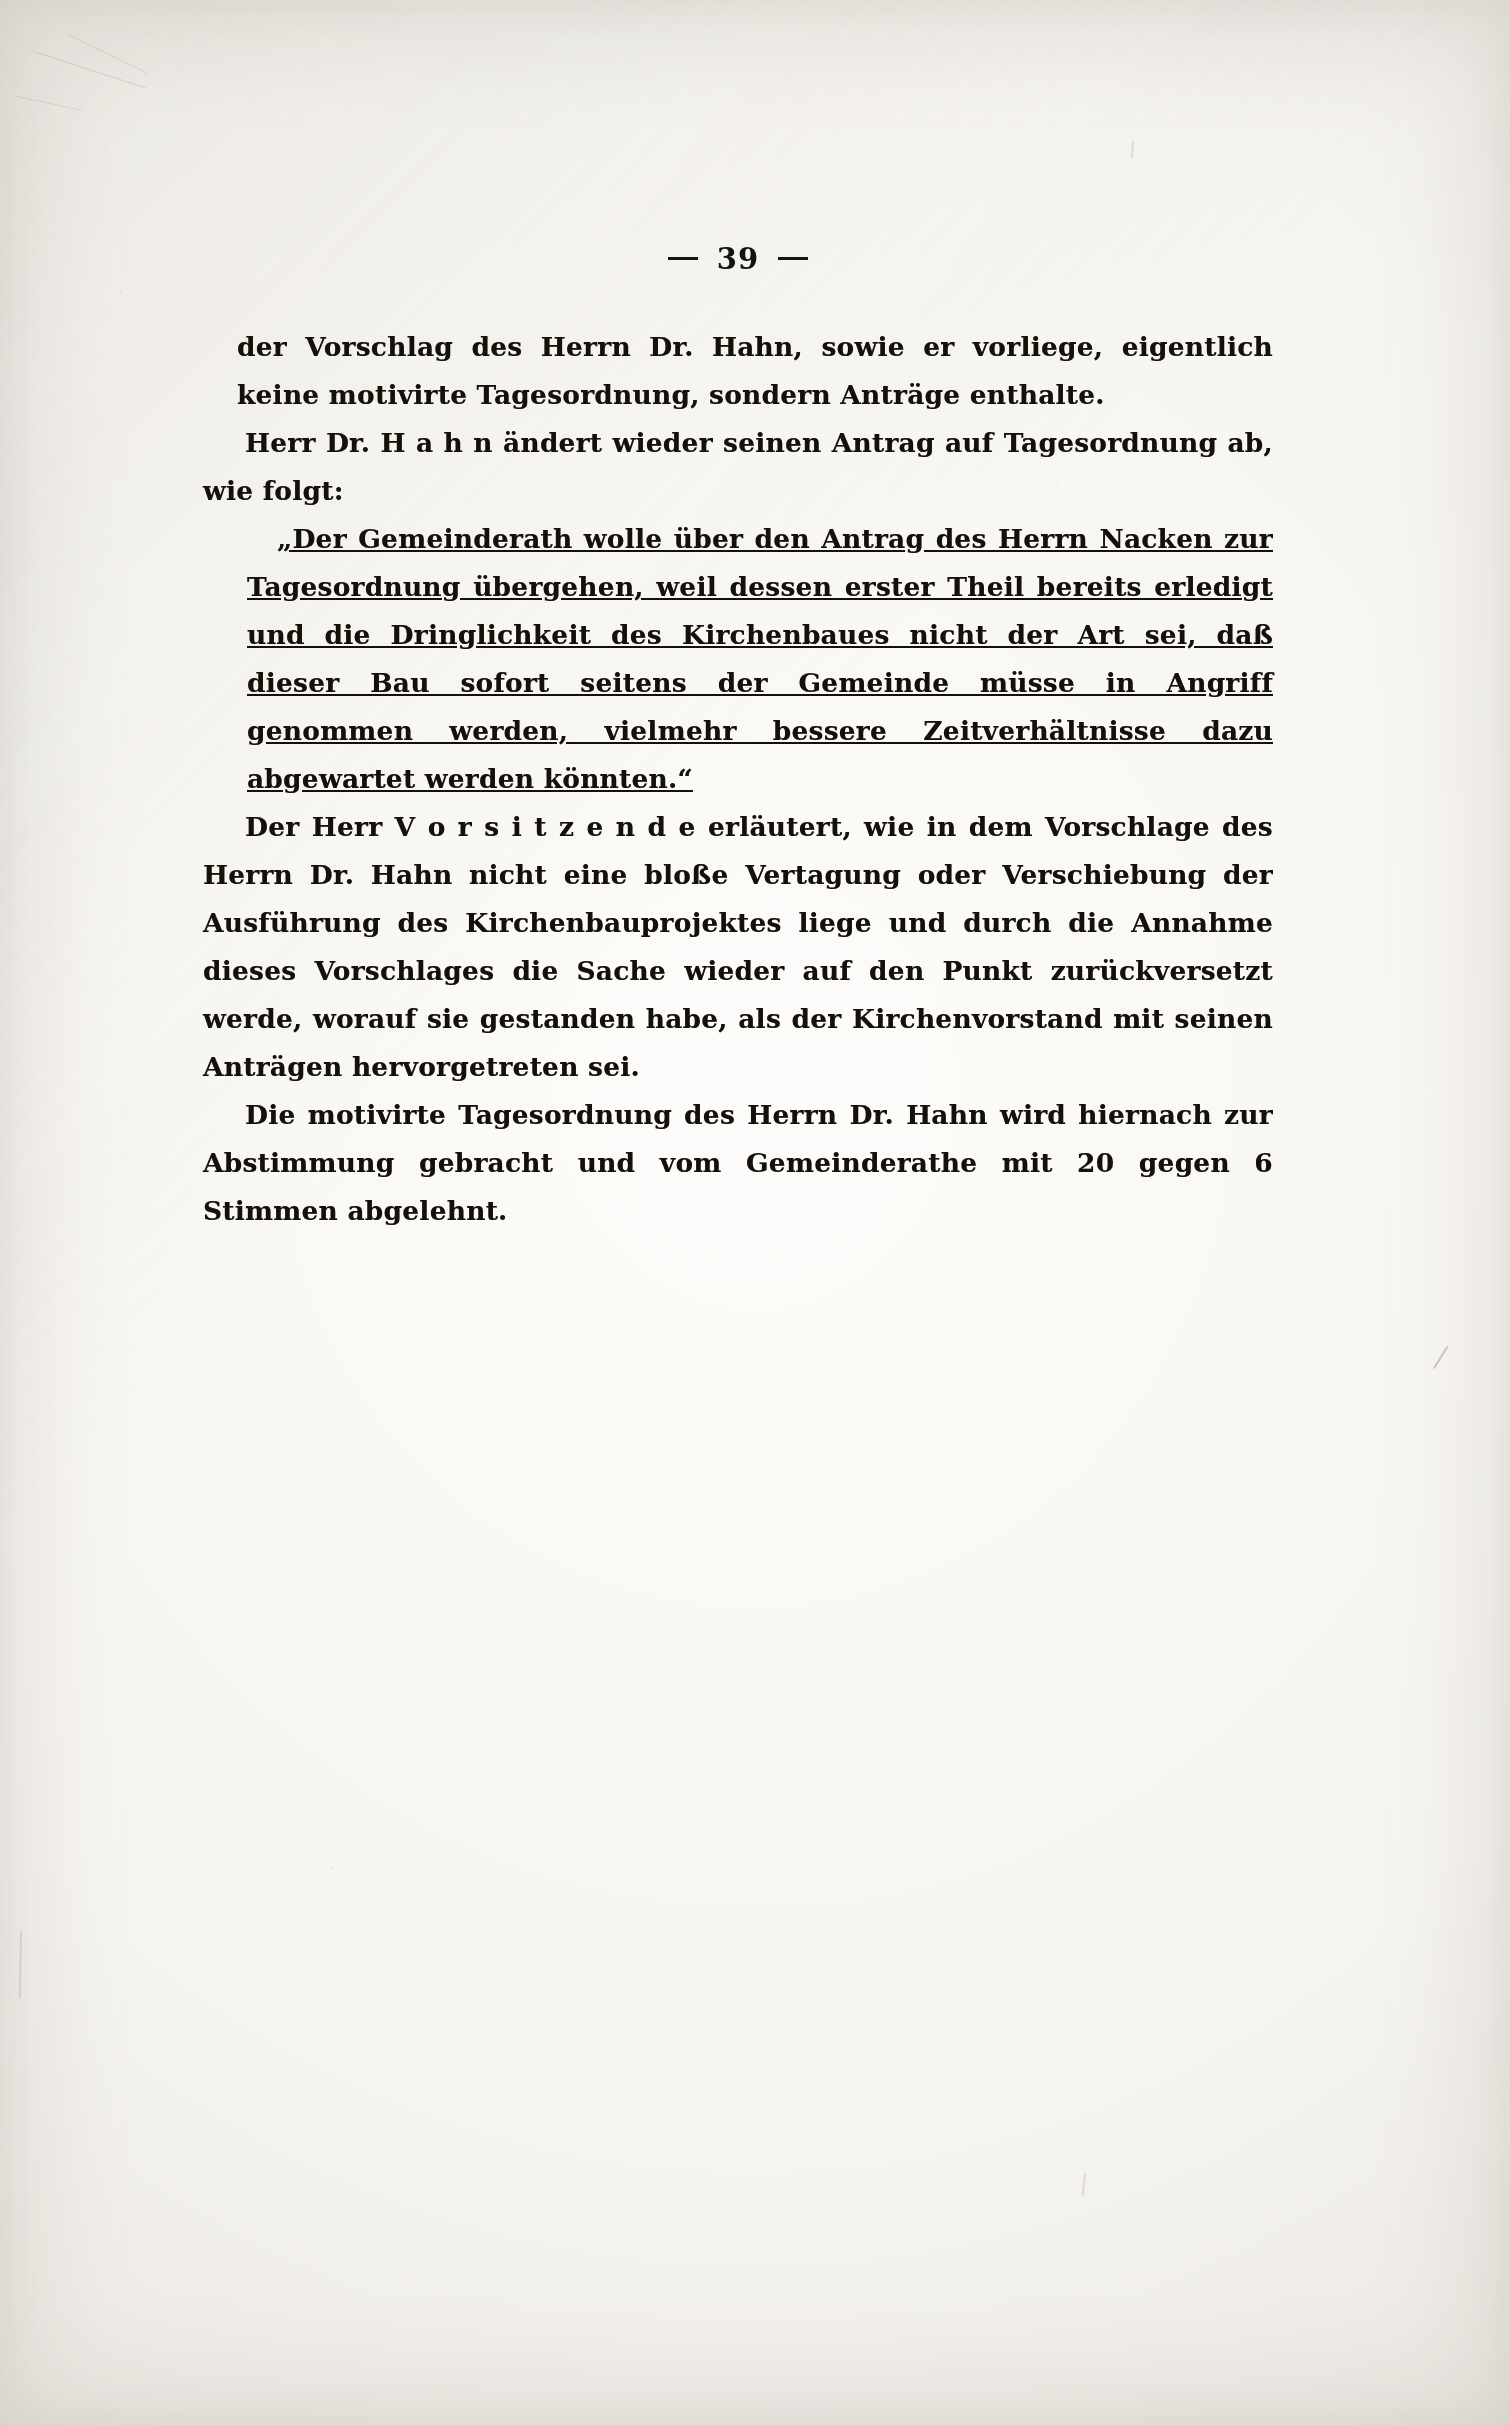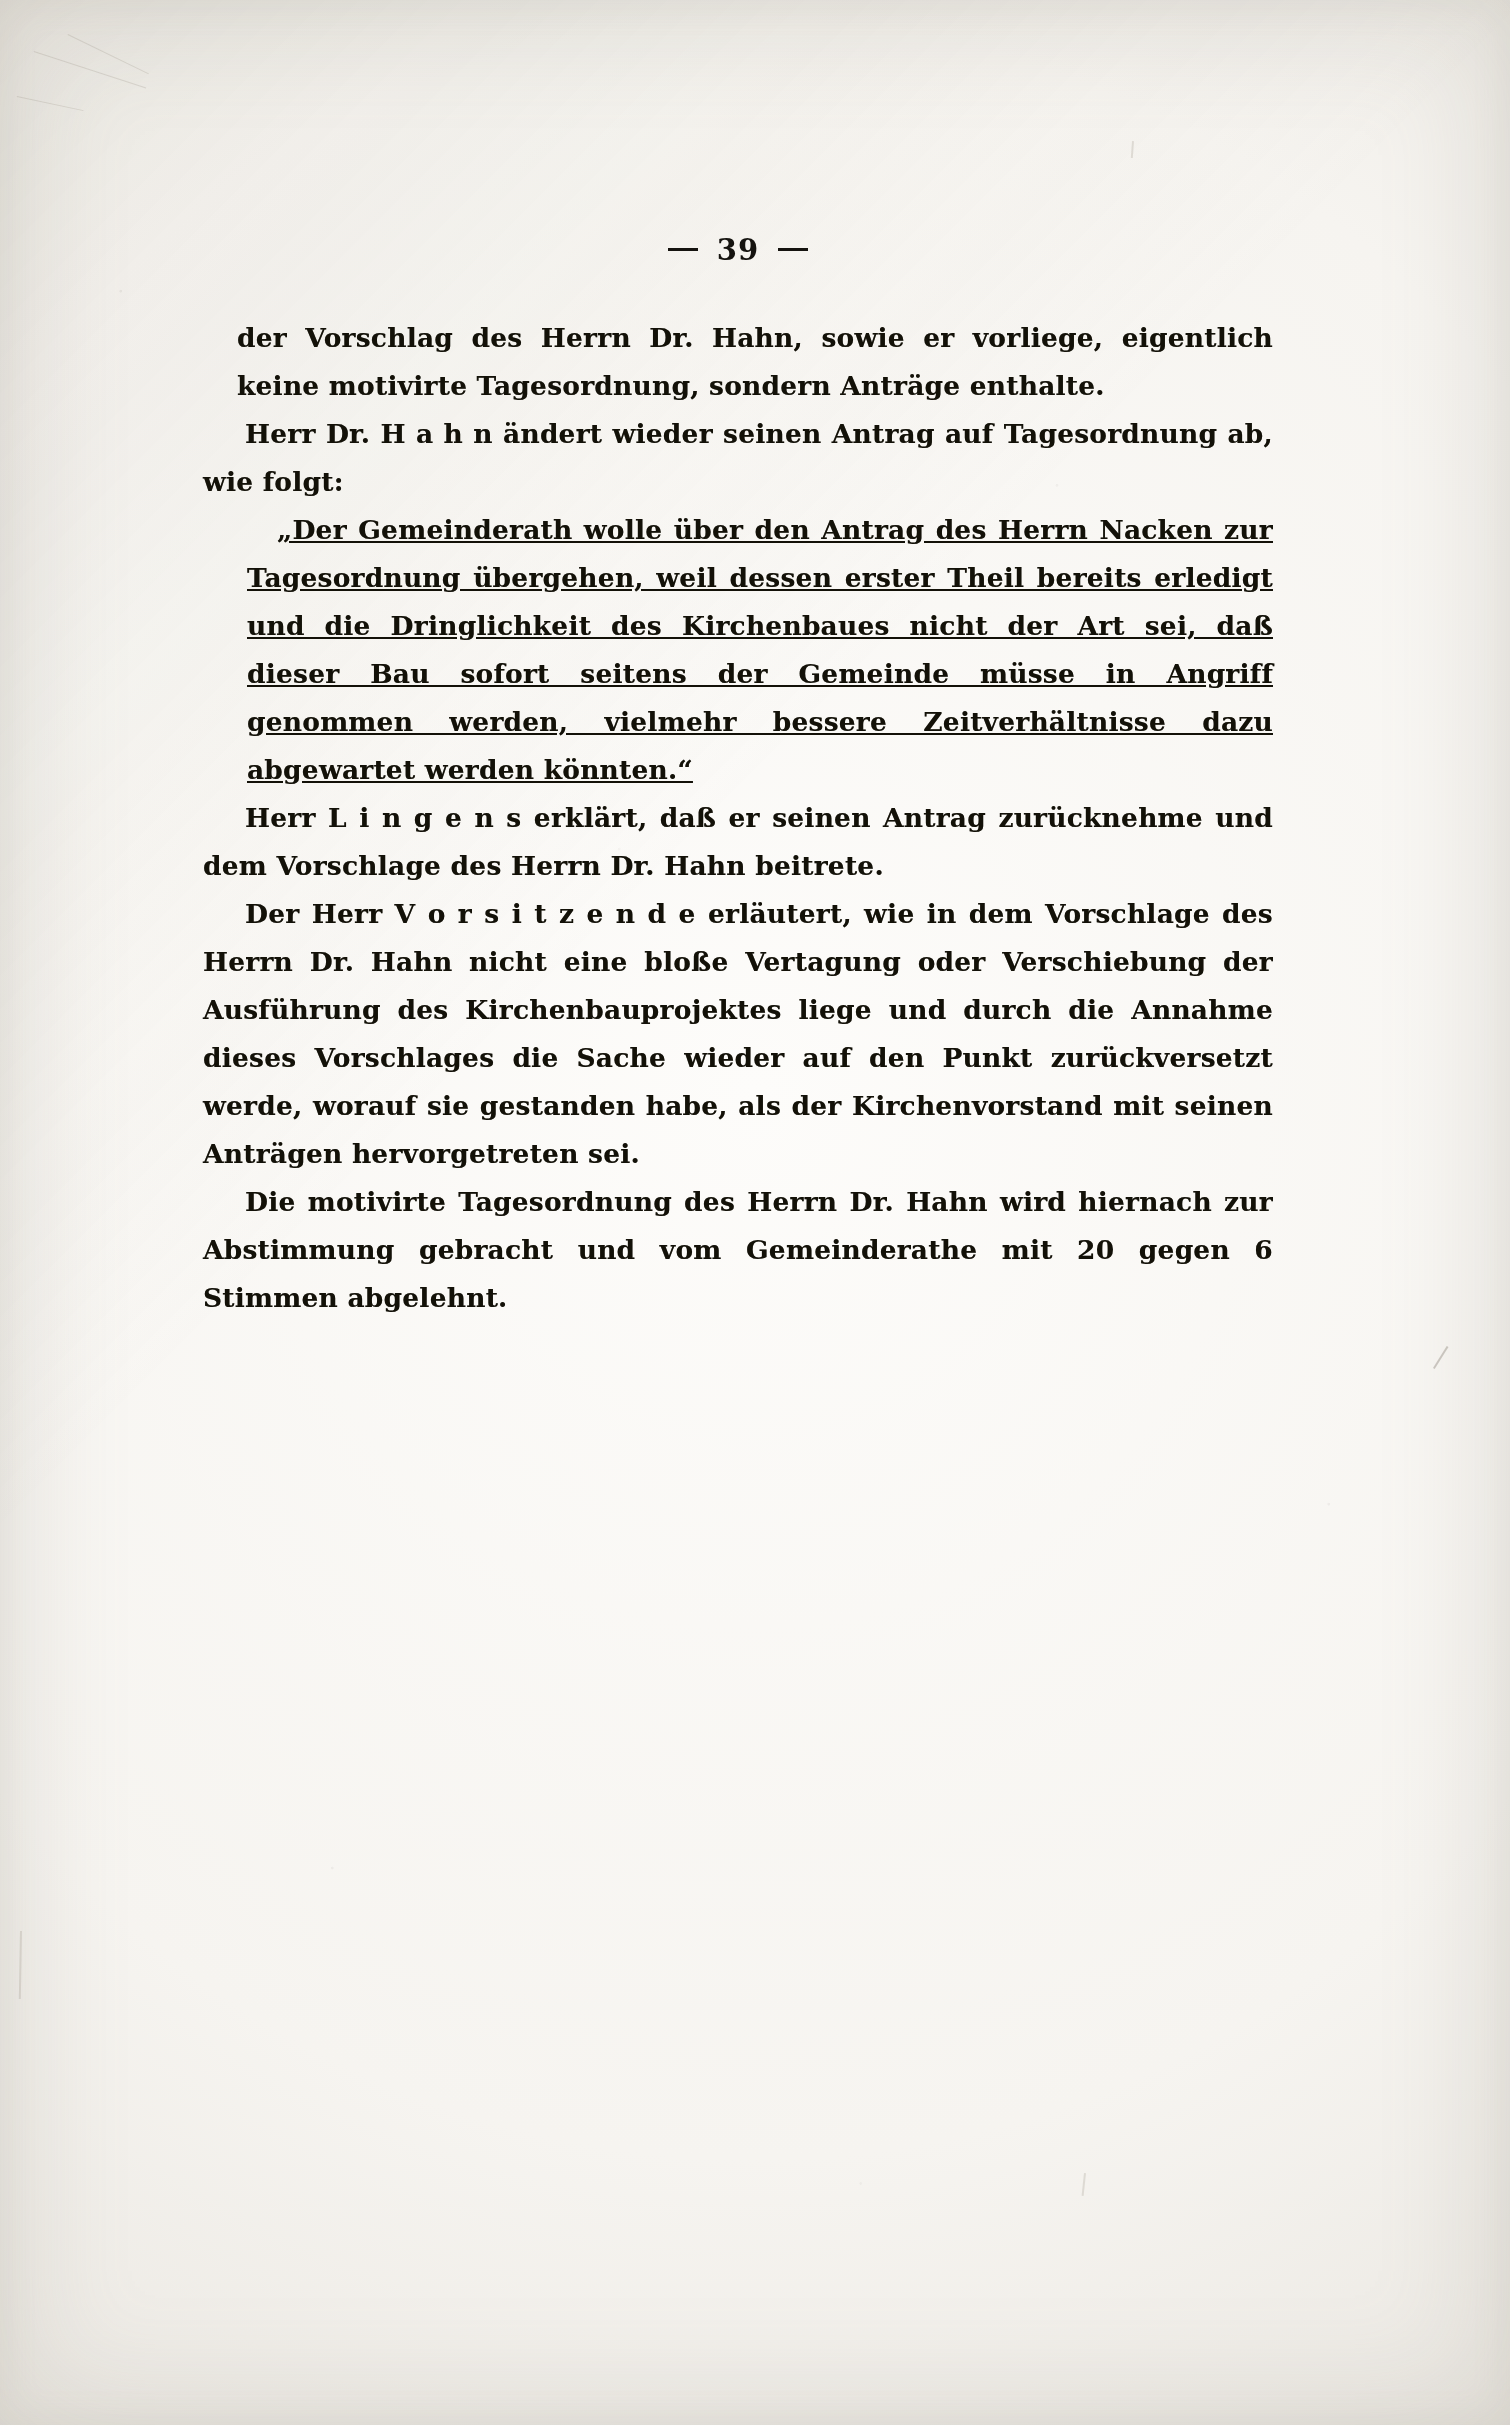--- a/index.html
+++ b/index.html
@@ -58,21 +58,21 @@
   .scratch.s3 { left: 17px;  top: 96px; width: 68px; height: 1.1px; transform: rotate(12deg); }
   .scratch.s4 { left: 1132px; top: 141px; width: 1.7px;  height: 17px; transform: rotate(4deg); }
   .scratch.s5 { left: 20px;  top: 1931px; width: 1.7px;  height: 68px; transform: rotate(1deg); }
   .scratch.s6 { left: 1433px; top: 1368px; width: 26px; height: 1.7px; transform: rotate(-58deg); background: rgba(120,113,100,0.35); }
   .scratch.s7 { left: 1084px; top: 2173px; width: 1.7px; height: 22.5px; transform: rotate(6deg); }
 
   
   .textblock {
     position: absolute;
     left: 203px;
-    top: 233px;
+    top: 242px;
     width: 1070px;
   }
 
   .folio {
     text-align: center;
     font-family: "DejaVu Serif", serif;
     font-weight: 700;
     font-size: 29px;
     letter-spacing: 1.1px;
     color: #15130f;
@@ -140,21 +140,20 @@
     </div>
 
     <p class="noindent">der Vorschlag des Herrn Dr. Hahn, sowie er vorliege, eigentlich keine motivirte Tagesordnung, sondern Anträge enthalte.</p>
 
     <p class="indent">Herr Dr. H a h n ändert wieder seinen Antrag auf Tagesordnung ab, wie folgt:</p>
 
     <div class="quote">
       <p>„Der Gemeinderath wolle über den Antrag des Herrn Nacken zur Tagesordnung übergehen, weil dessen erster Theil bereits erledigt und die Dringlichkeit des Kirchenbaues nicht der Art sei, daß dieser Bau sofort seitens der Gemeinde müsse in Angriff genommen werden, vielmehr bessere Zeitverhältnisse dazu abgewartet werden könnten.“</p>
     </div>
 
-    <p class="indent">Herr L i n g e n s erklärt, daß er seinen Antrag zurücknehme und dem Vorschlage des Herrn Dr. Hahn beitrete.</p>
 
     <p class="indent">Der Herr V o r s i t z e n d e erläutert, wie in dem Vorschlage des Herrn Dr. Hahn nicht eine bloße Vertagung oder Verschiebung der Ausführung des Kirchenbauprojektes liege und durch die Annahme dieses Vorschlages die Sache wieder auf den Punkt zurückversetzt werde, worauf sie gestanden habe, als der Kirchenvorstand mit seinen Anträgen hervorgetreten sei.</p>
 
     <p class="indent">Die motivirte Tagesordnung des Herrn Dr. Hahn wird hiernach zur Abstimmung gebracht und vom Gemeinderathe mit 20 gegen 6 Stimmen abgelehnt.</p>
 
 
 
   </div>
 </div>
 

